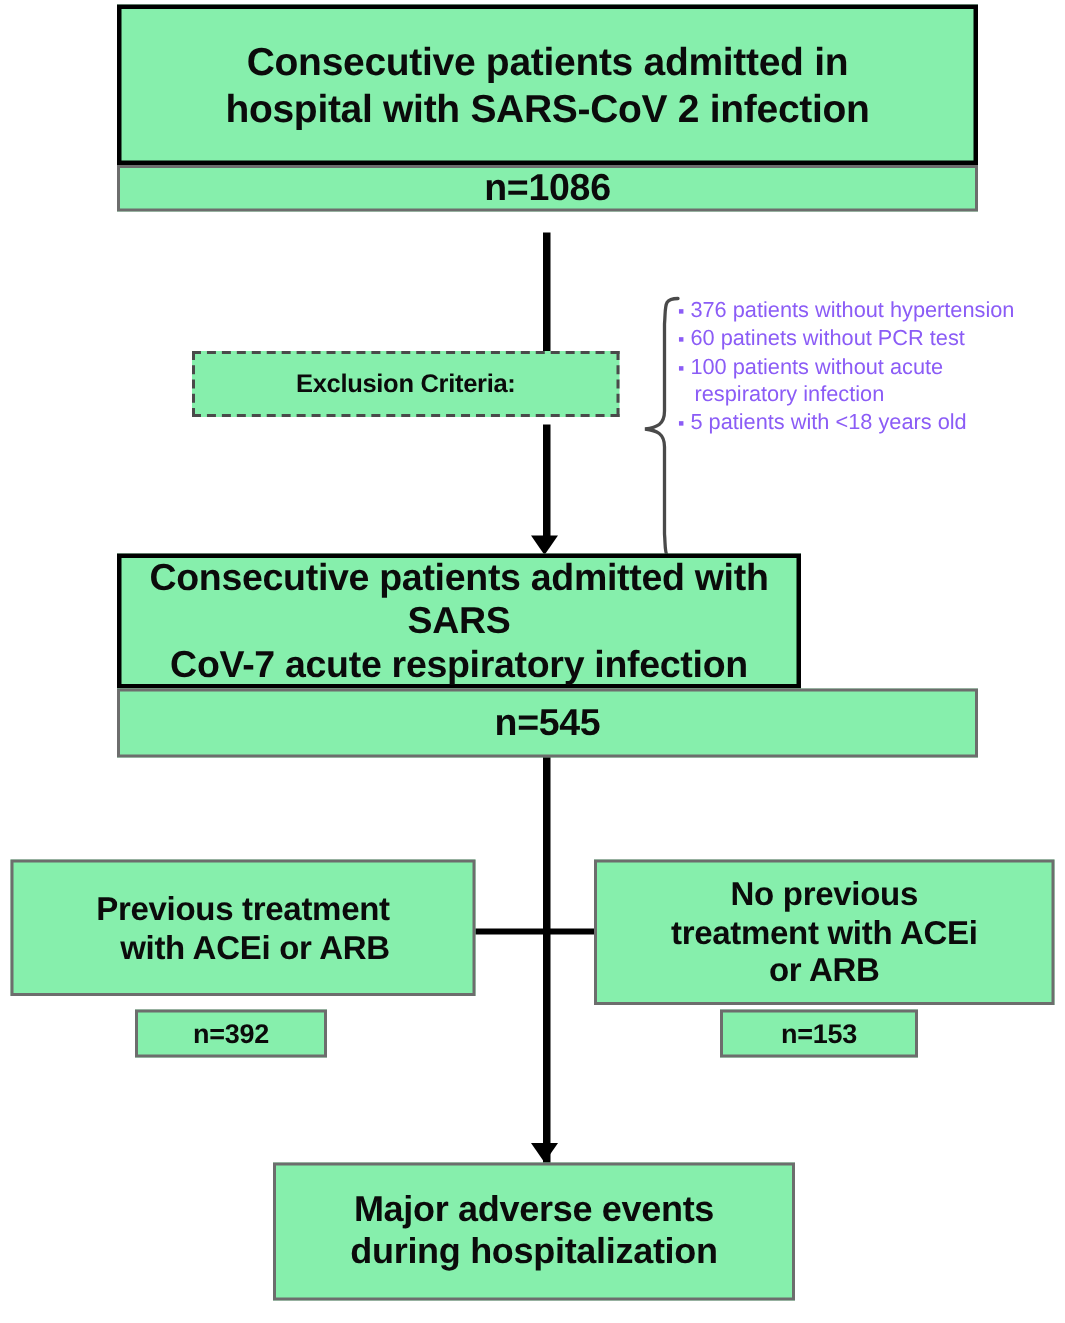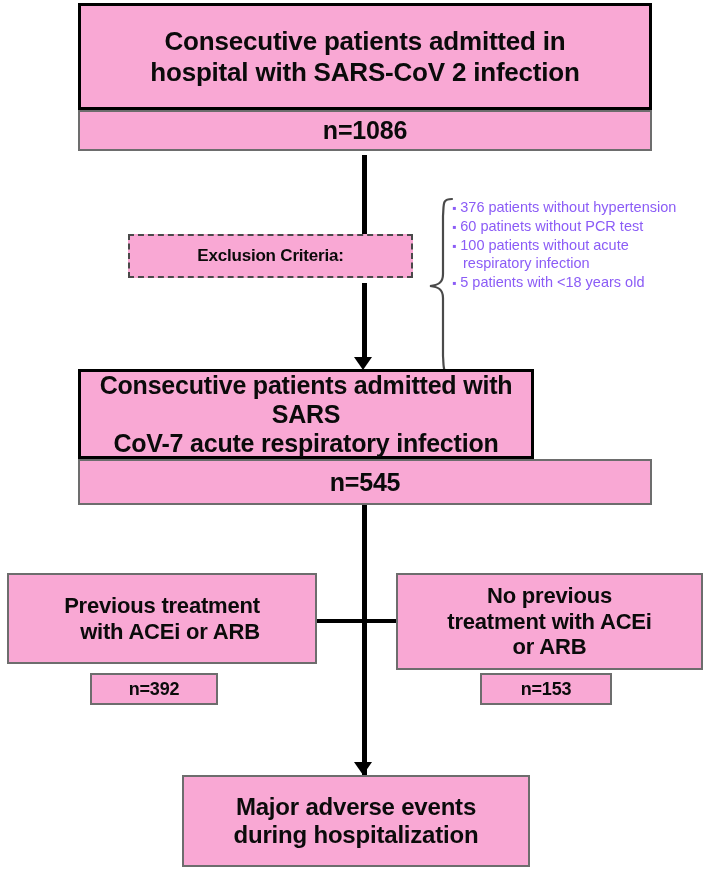--- a/index.html
+++ b/index.html
@@ -6,32 +6,32 @@
   body{
     width:710px;height:882px;
     background:#ffffff;
     font-family:"Liberation Sans", sans-serif;
     position:relative;
     overflow:hidden;
     -webkit-font-smoothing:antialiased;
   }
   .stage{position:absolute;left:0;top:0;width:710px;height:882px;}
 
-  .box{position:absolute;box-sizing:border-box;background:#f9a8d4;display:flex;align-items:center;justify-content:center;text-align:center;}
+  .box{position:absolute;box-sizing:border-box;background:#86efac;display:flex;align-items:center;justify-content:center;text-align:center;}
   .box-thick{border:3px solid #000000;}
   .box-thin{border:2px solid #6d6d6d;}
   .box-dashed{border:2px dashed #4a4a4a;}
 
   .title-text{font-weight:bold;color:#0b0b0b;line-height:1.16;letter-spacing:-0.2px;}
 
   
   #box-top{left:78px;top:3px;width:574px;height:107px;}
   #box-top .title-text{font-size:26px;}
 
-  #box-top-n{left:78px;top:110px;width:574px;height:41px;}
+  #box-top-n{left:78px;top:110px;width:574px;height:31px;}
   #box-top-n .title-text{font-size:25px;}
 
   
   #box-exclusion{left:128px;top:234px;width:285px;height:44px;}
   #box-exclusion .title-text{font-size:17px;}
 
   
   #exclusion-list{position:absolute;left:452px;top:199px;width:245px;}
   #exclusion-list ul{margin:0;padding:0;list-style:none;}
   #exclusion-list li{

